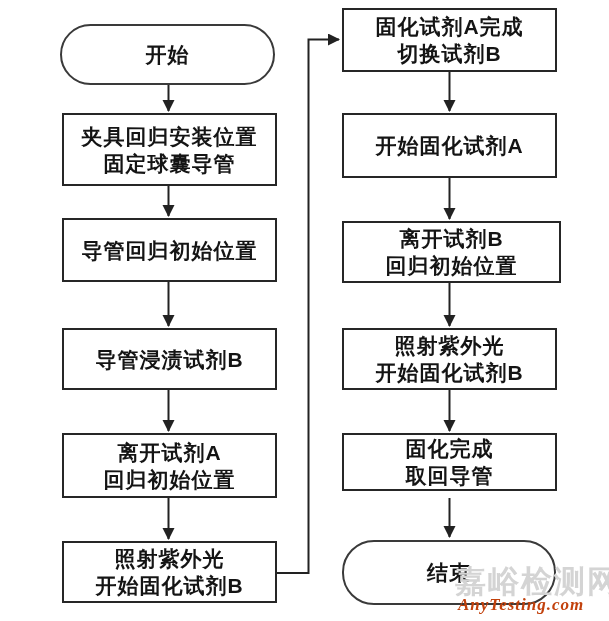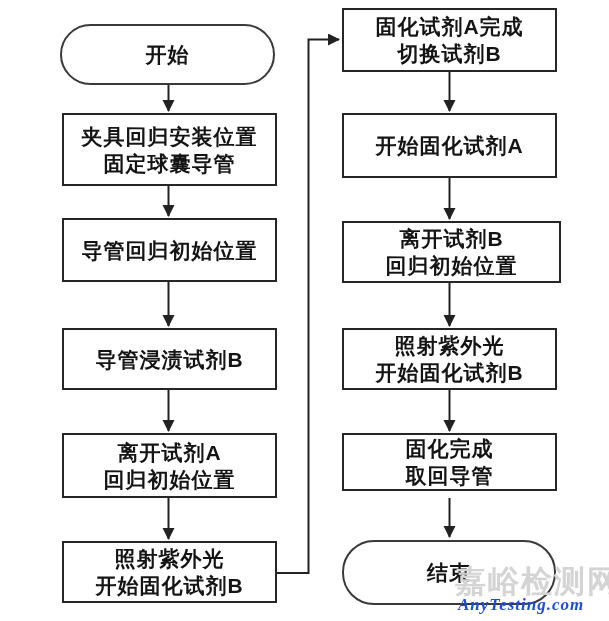--- a/index.html
+++ b/index.html
@@ -59,21 +59,21 @@
   }
   .watermark-en {
     position: absolute;
     left: 458px;
     top: 595px;
     font-family: "Liberation Serif", "DejaVu Serif", serif;
     font-style: italic;
     font-weight: 700;
     font-size: 17px;
     letter-spacing: 1px;
-    color: #1d4ed8;
+    color: #c2410c;
     z-index: 3;
     white-space: nowrap;
   }
 </style>
 </head>
 <body>
 
 <div id="stage">
 
   <svg id="connector-layer" width="609" height="621" viewBox="0 0 609 621">

